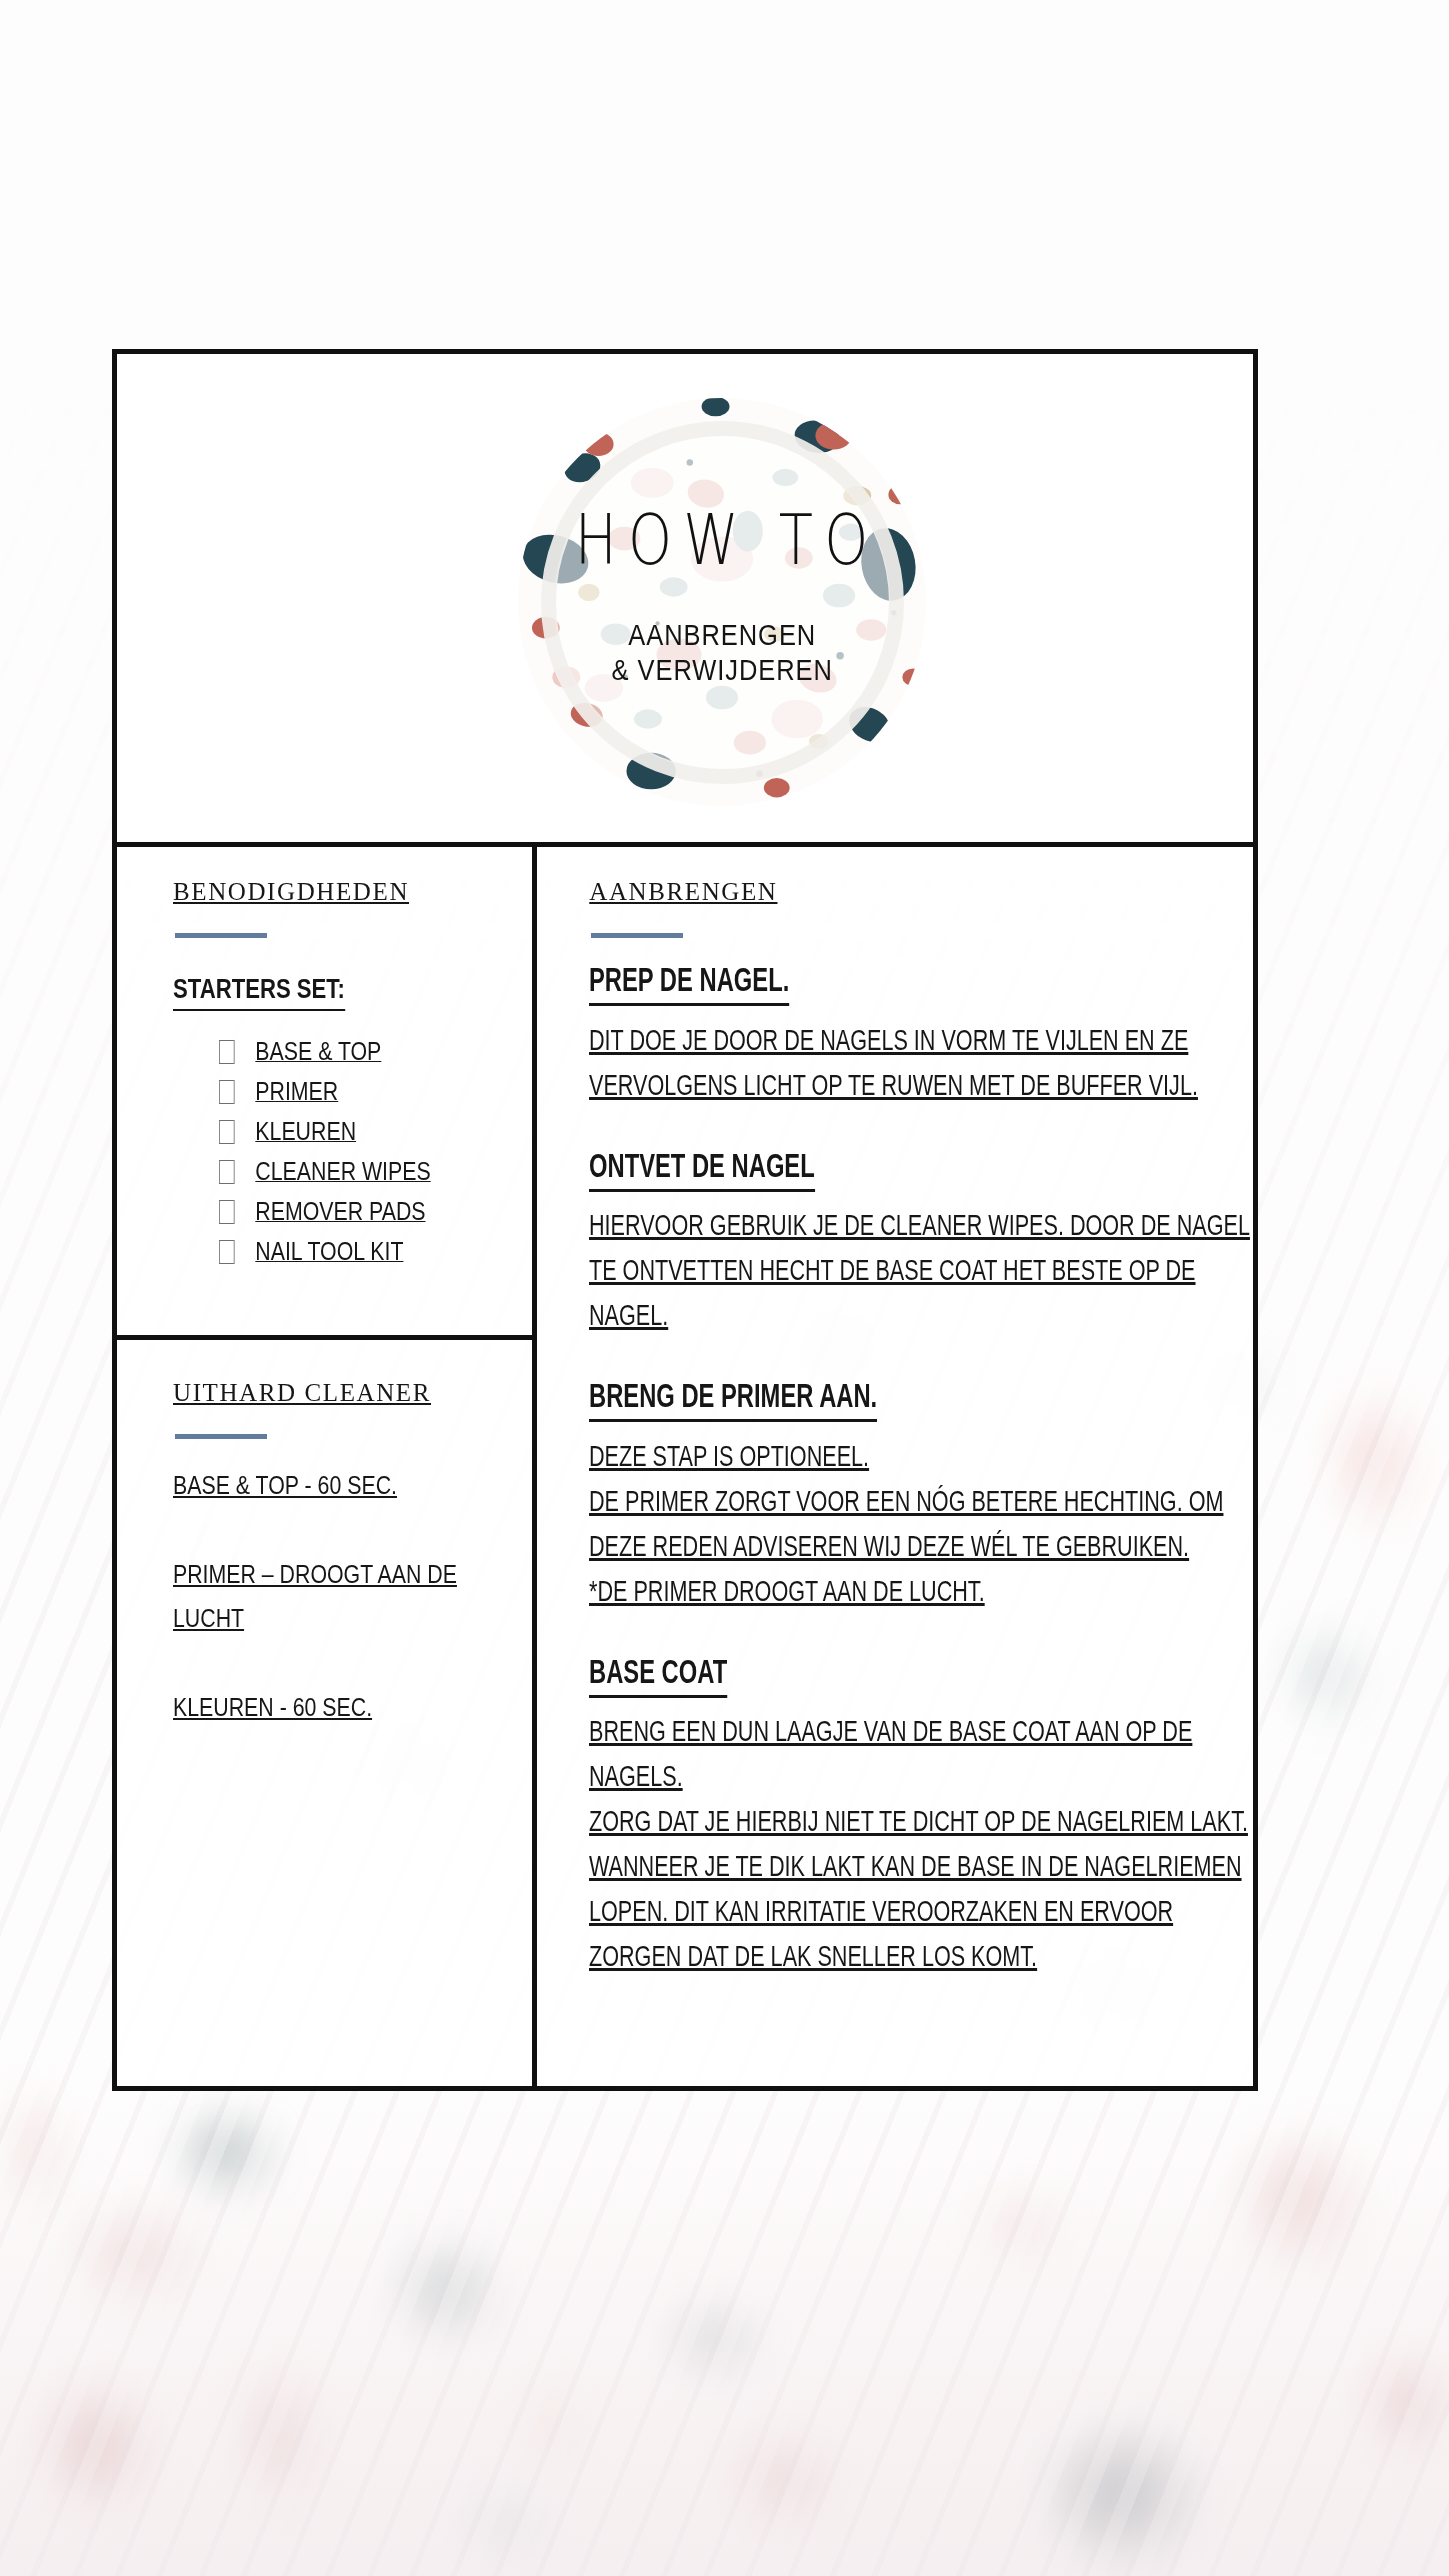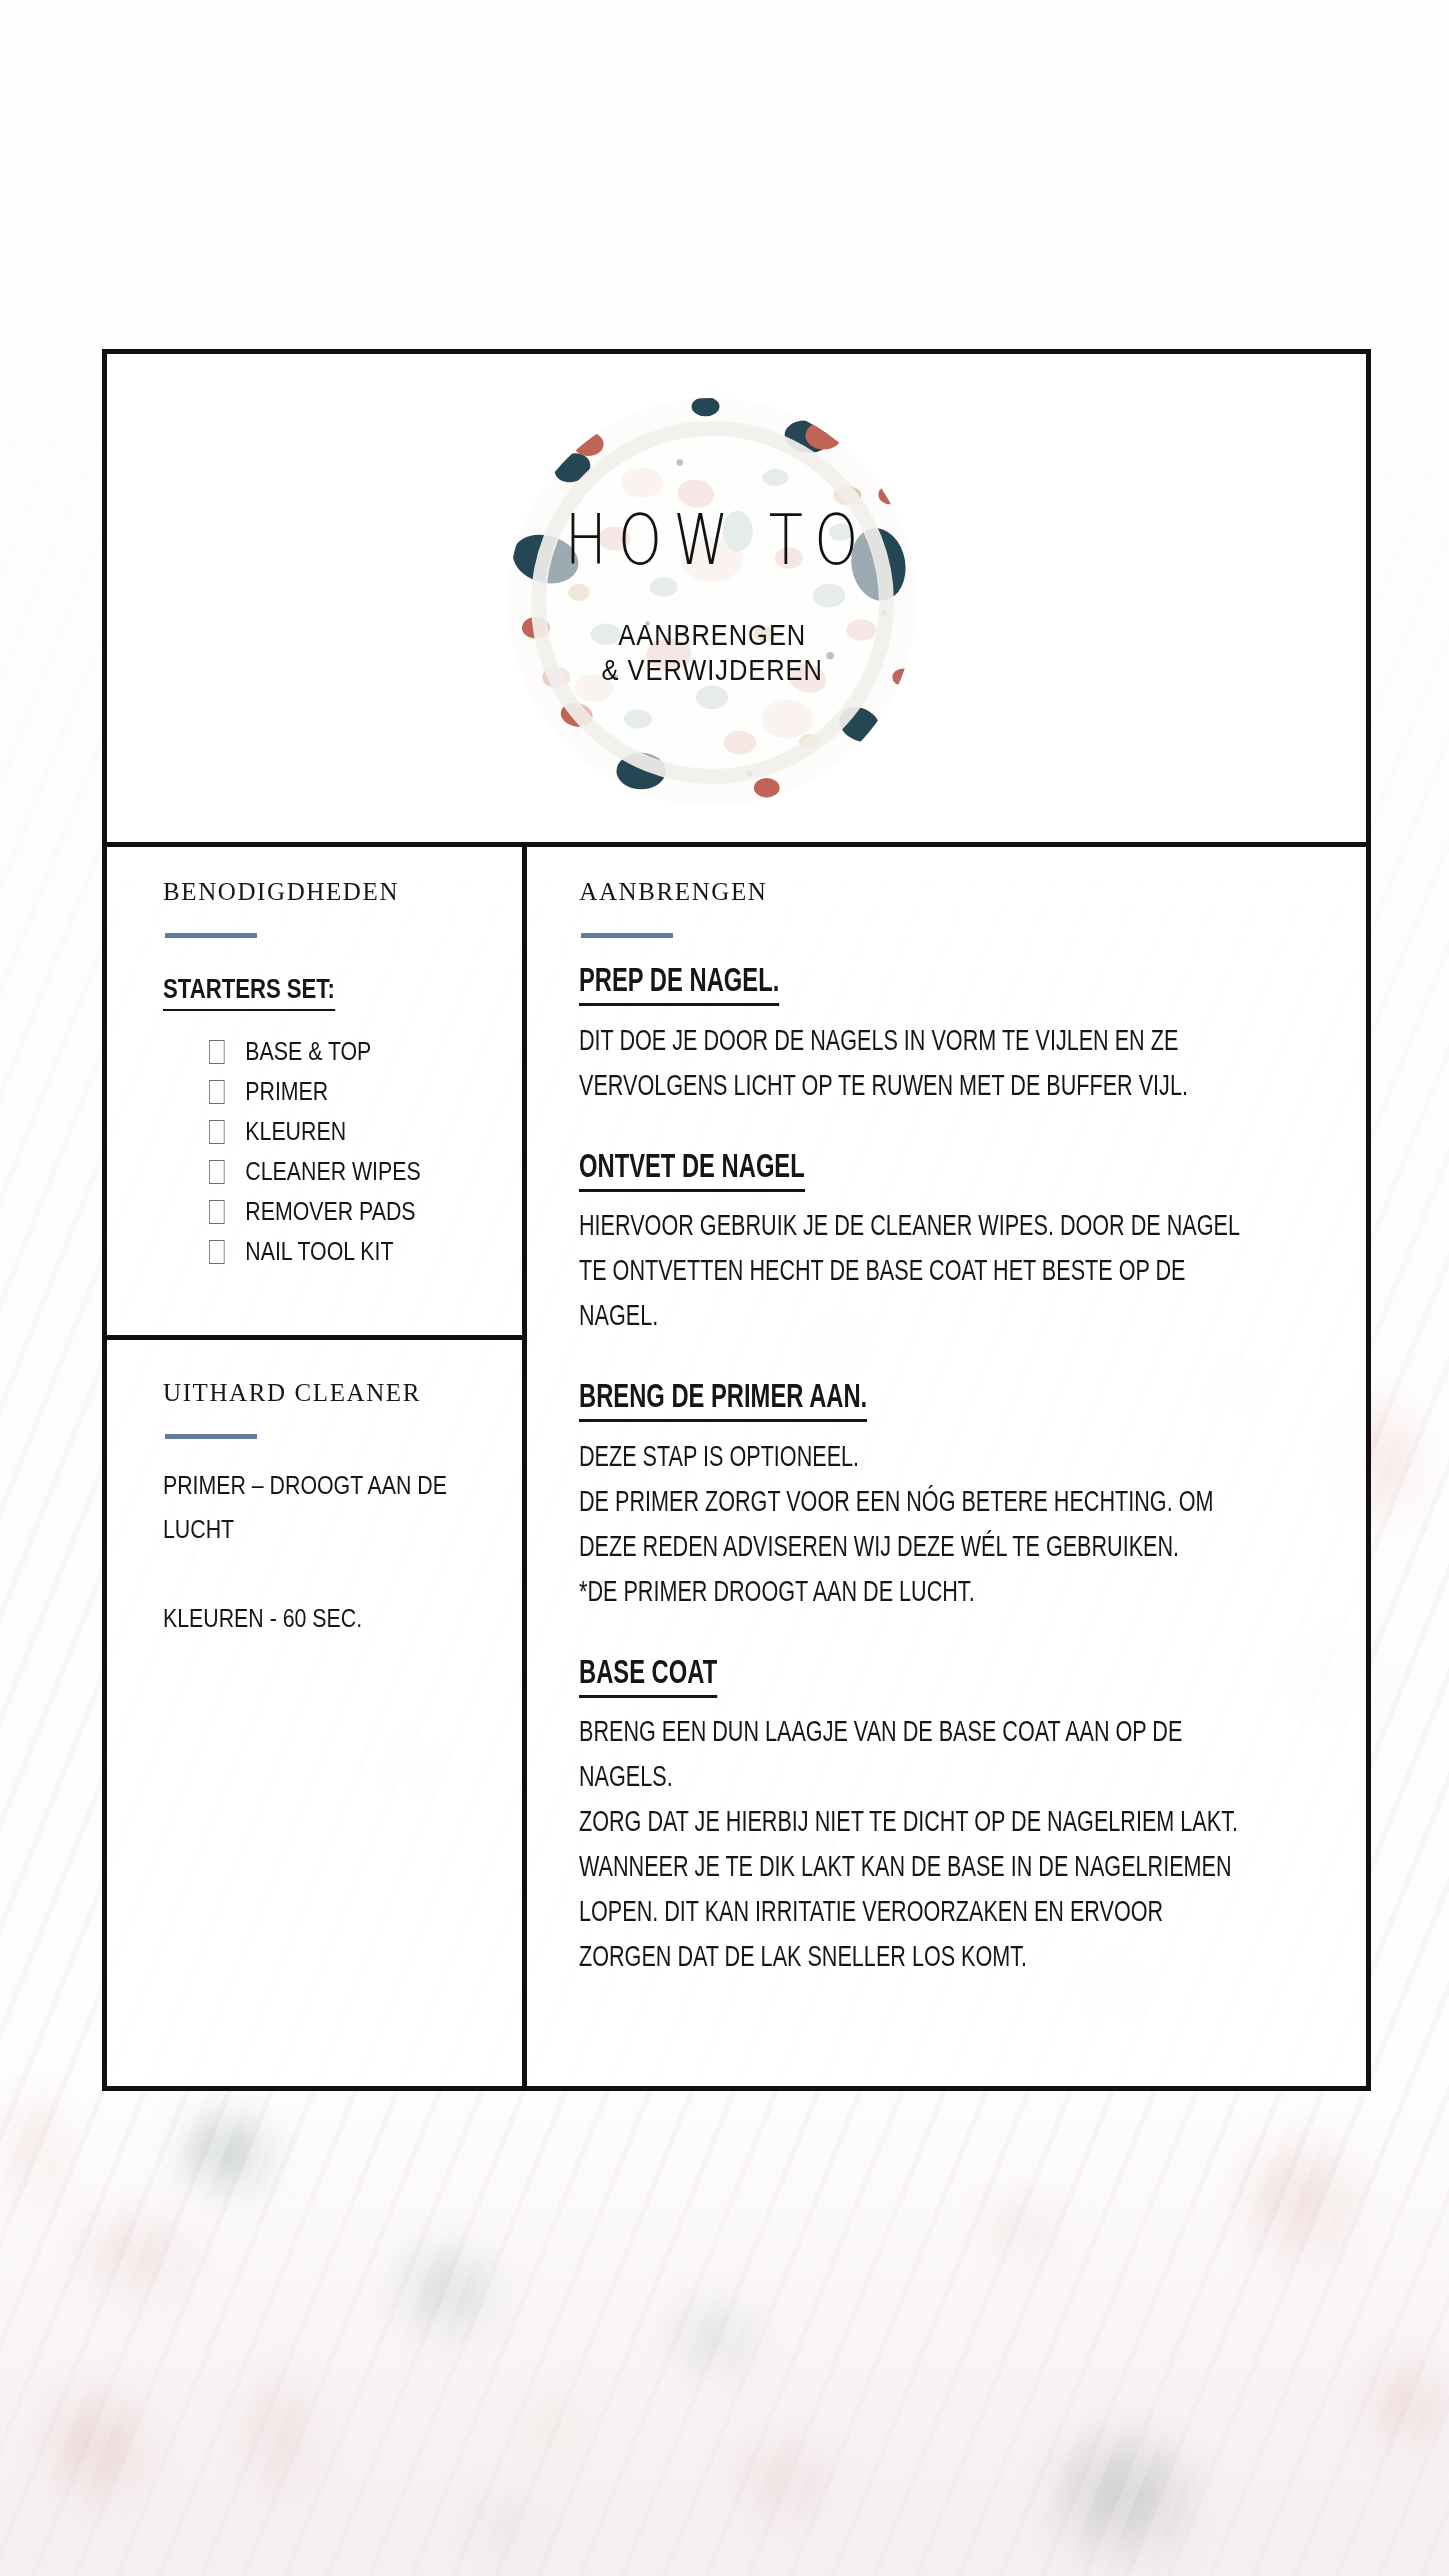--- a/index.html
+++ b/index.html
@@ -10,22 +10,22 @@
   .wc{position:absolute;border-radius:50%;filter:blur(18px);}
   .streaks{position:absolute;inset:0;
      background:repeating-linear-gradient(112deg,
         rgba(255,255,255,0) 0 18px, rgba(219,206,212,0.16) 18px 23.6px,
         rgba(255,255,255,0.30) 23.6px 39px);
      -webkit-mask-image:linear-gradient(180deg,transparent 0 14%,rgba(0,0,0,.4) 34%,#000 62%);
      mask-image:linear-gradient(180deg,transparent 0 14%,rgba(0,0,0,.4) 34%,#000 62%);}
   .bottomwash{position:absolute;left:0;right:0;top:2093px;bottom:0;
      background:linear-gradient(180deg,rgba(246,238,240,0) 0%,rgba(242,231,233,.45) 60%,rgba(238,227,230,.55) 100%);}
   
-  .card{position:absolute;left:102px;top:349px;width:1269px;height:1742px;box-sizing:border-box;
-        border:5.4px solid var(--line);background:rgba(255,255,255,0.84);}
+  .card{position:absolute;left:112px;top:349px;width:1146px;height:1742px;box-sizing:border-box;
+        border:5.4px solid var(--line);background:rgba(255,255,255,0.84);text-decoration:underline;}
   .card-header{position:relative;height:493px;border-bottom:5.4px solid var(--line);box-sizing:border-box;}
   
   .logo{position:absolute;left:401px;top:44px;width:408px;height:408px;border-radius:50%;
         overflow:hidden;background:#fdfcfb;}
   .logo svg{position:absolute;inset:0;}
   .logo-ring{position:absolute;inset:22.5px;border-radius:50%;border:15px solid rgba(242,240,237,0.92);}
   .logo-veil{position:absolute;inset:36px;border-radius:50%;background:rgba(255,255,255,0.55);}
   .logo-text{position:absolute;inset:0;z-index:3;display:flex;flex-direction:column;align-items:center;padding-top:107px;box-sizing:border-box;}
   .logo-title{font-family:"DejaVu Sans","Liberation Sans",sans-serif;font-weight:300;font-size:70px;line-height:70px;
         letter-spacing:14px;text-indent:14px;white-space:nowrap;transform:scaleX(.80);color:#111;}
@@ -173,20 +173,23 @@
               <li><span class="cb"></span><span class="cl-label">CLEANER WIPES</span></li>
               <li><span class="cb"></span><span class="cl-label">REMOVER PADS</span></li>
               <li><span class="cb"></span><span class="cl-label">NAIL TOOL KIT</span></li>
             </ul>
         </section>
         <section class="sec-curing">
           <h2 class="serif-h" style="margin:0">UITHARD CLEANER</h2>
           <div class="bar"></div>
           <div class="curing-list">
               <div class="curing-entry">
+                <div class="lline cond-l">BASE &amp; TOP - 60 SEC.</div>
+              </div>
+              <div class="curing-entry">
                 <div class="lline cond-l">PRIMER – DROOGT AAN DE</div>
                 <div class="lline cond-l">LUCHT</div>
               </div>
               <div class="curing-entry">
                 <div class="lline cond-l">KLEUREN - 60 SEC.</div>
               </div>
             </div>
         </section>
       </aside>
 

